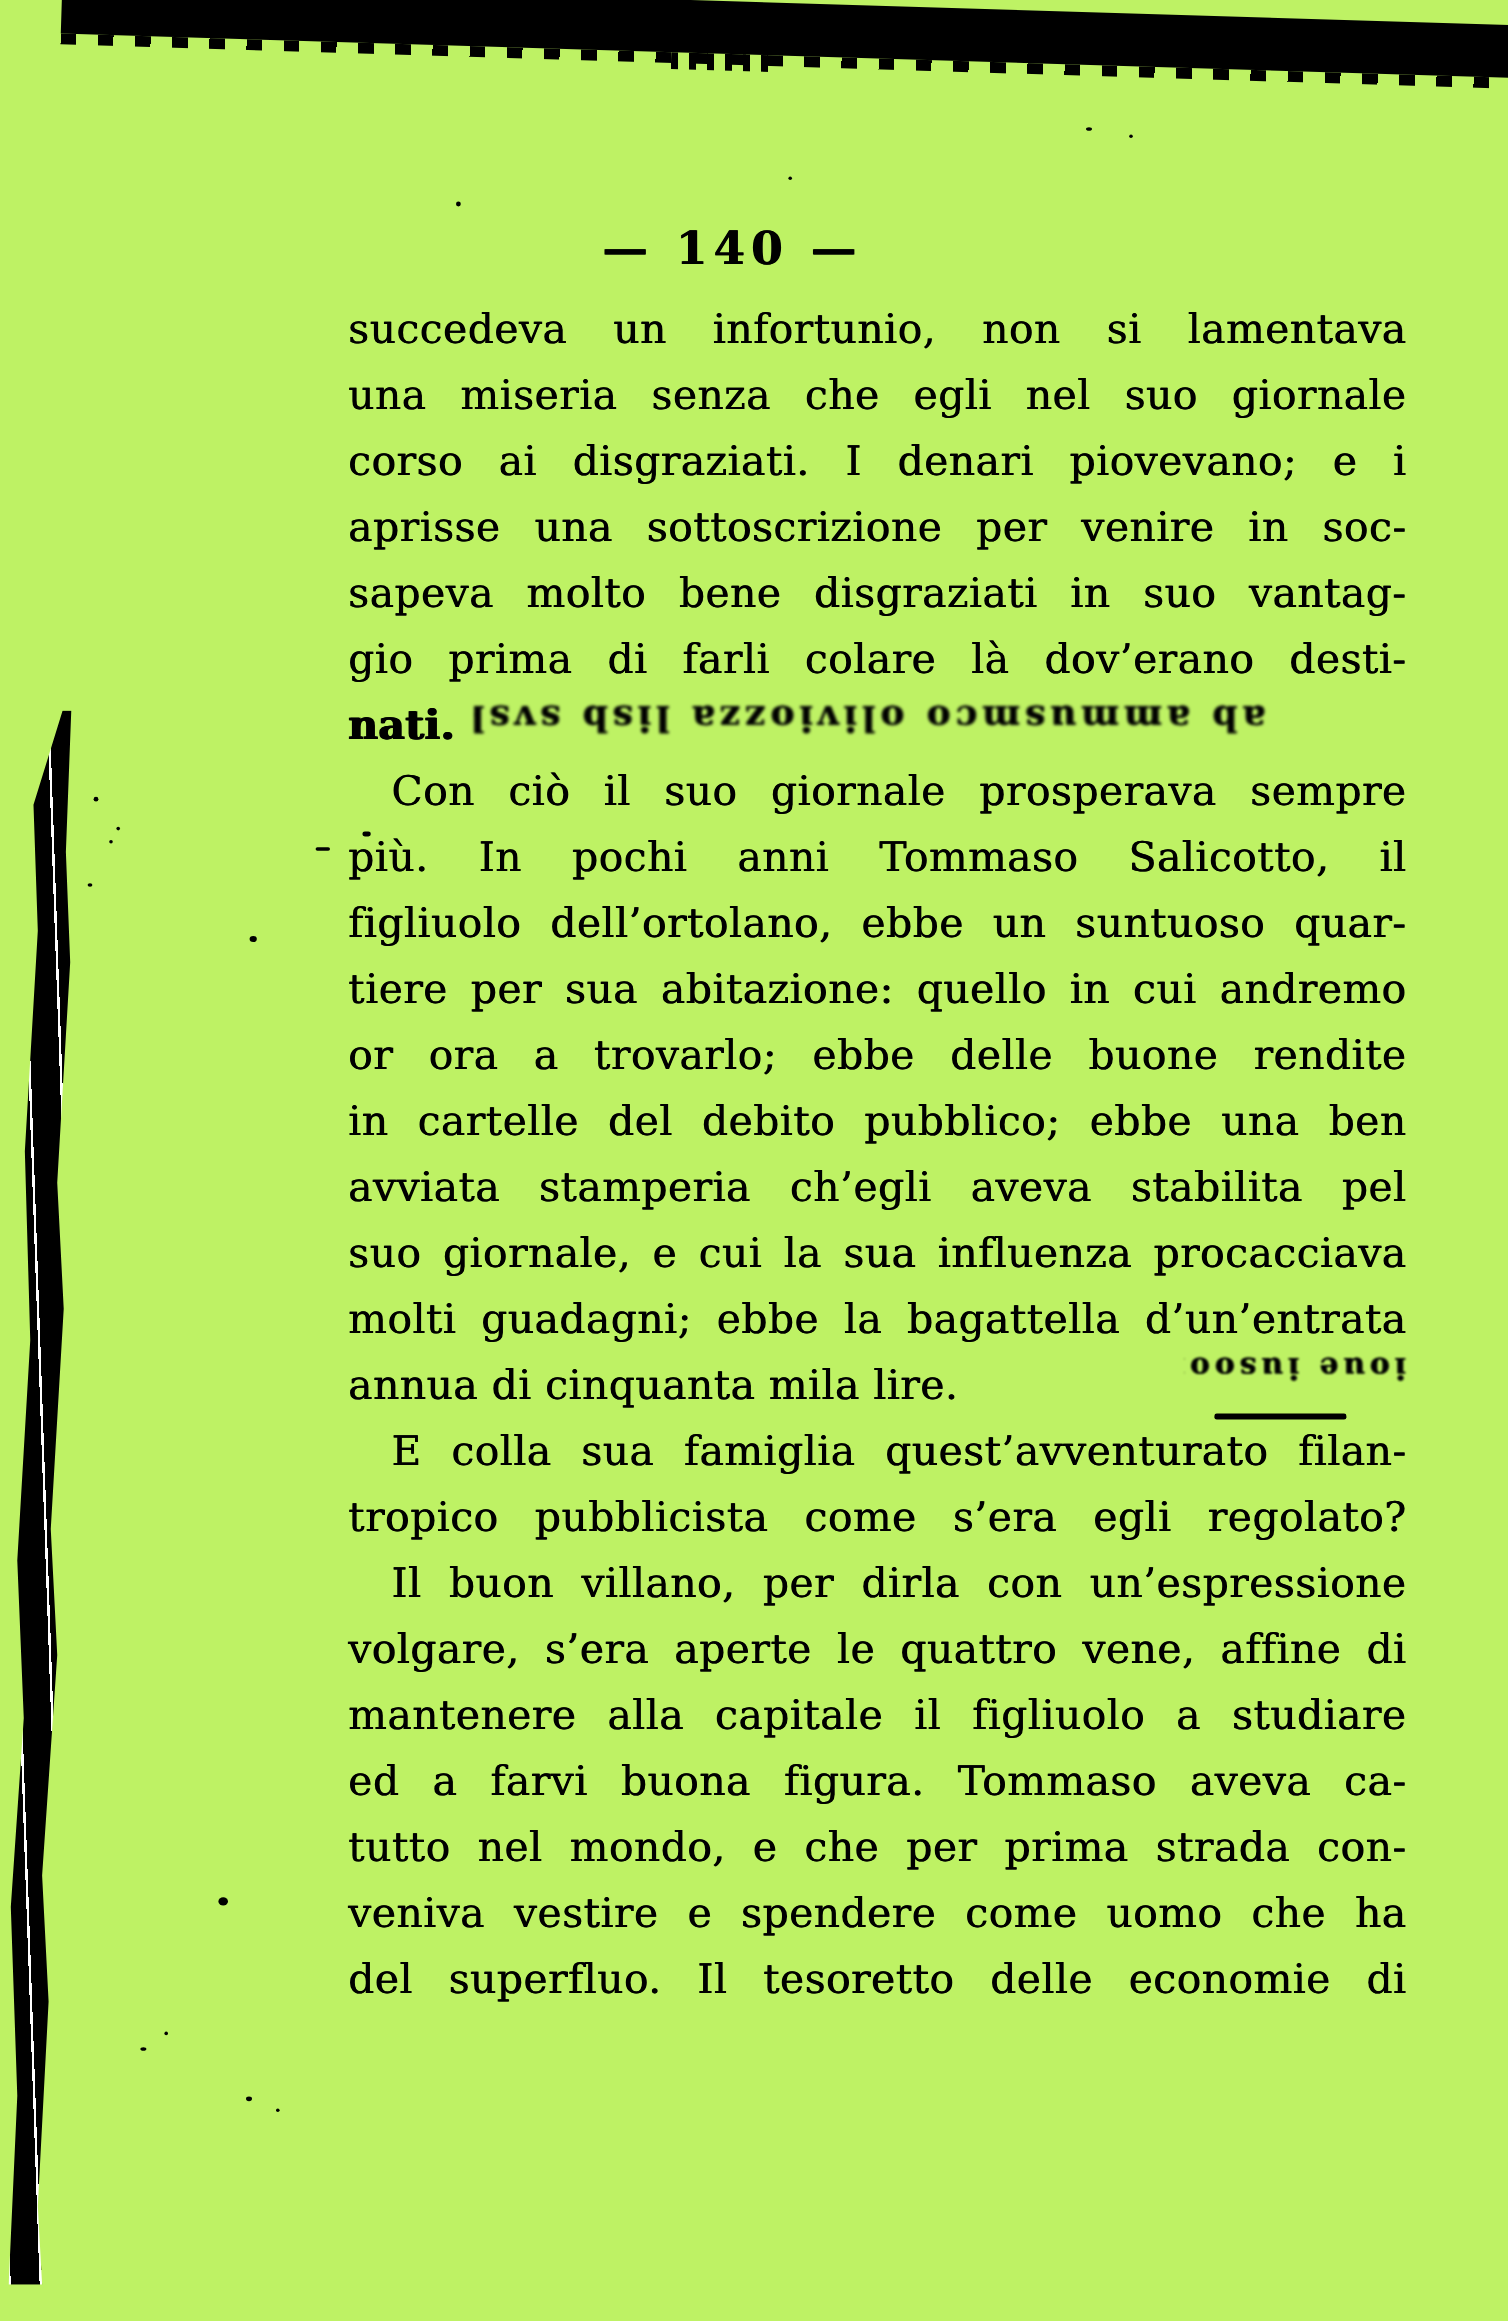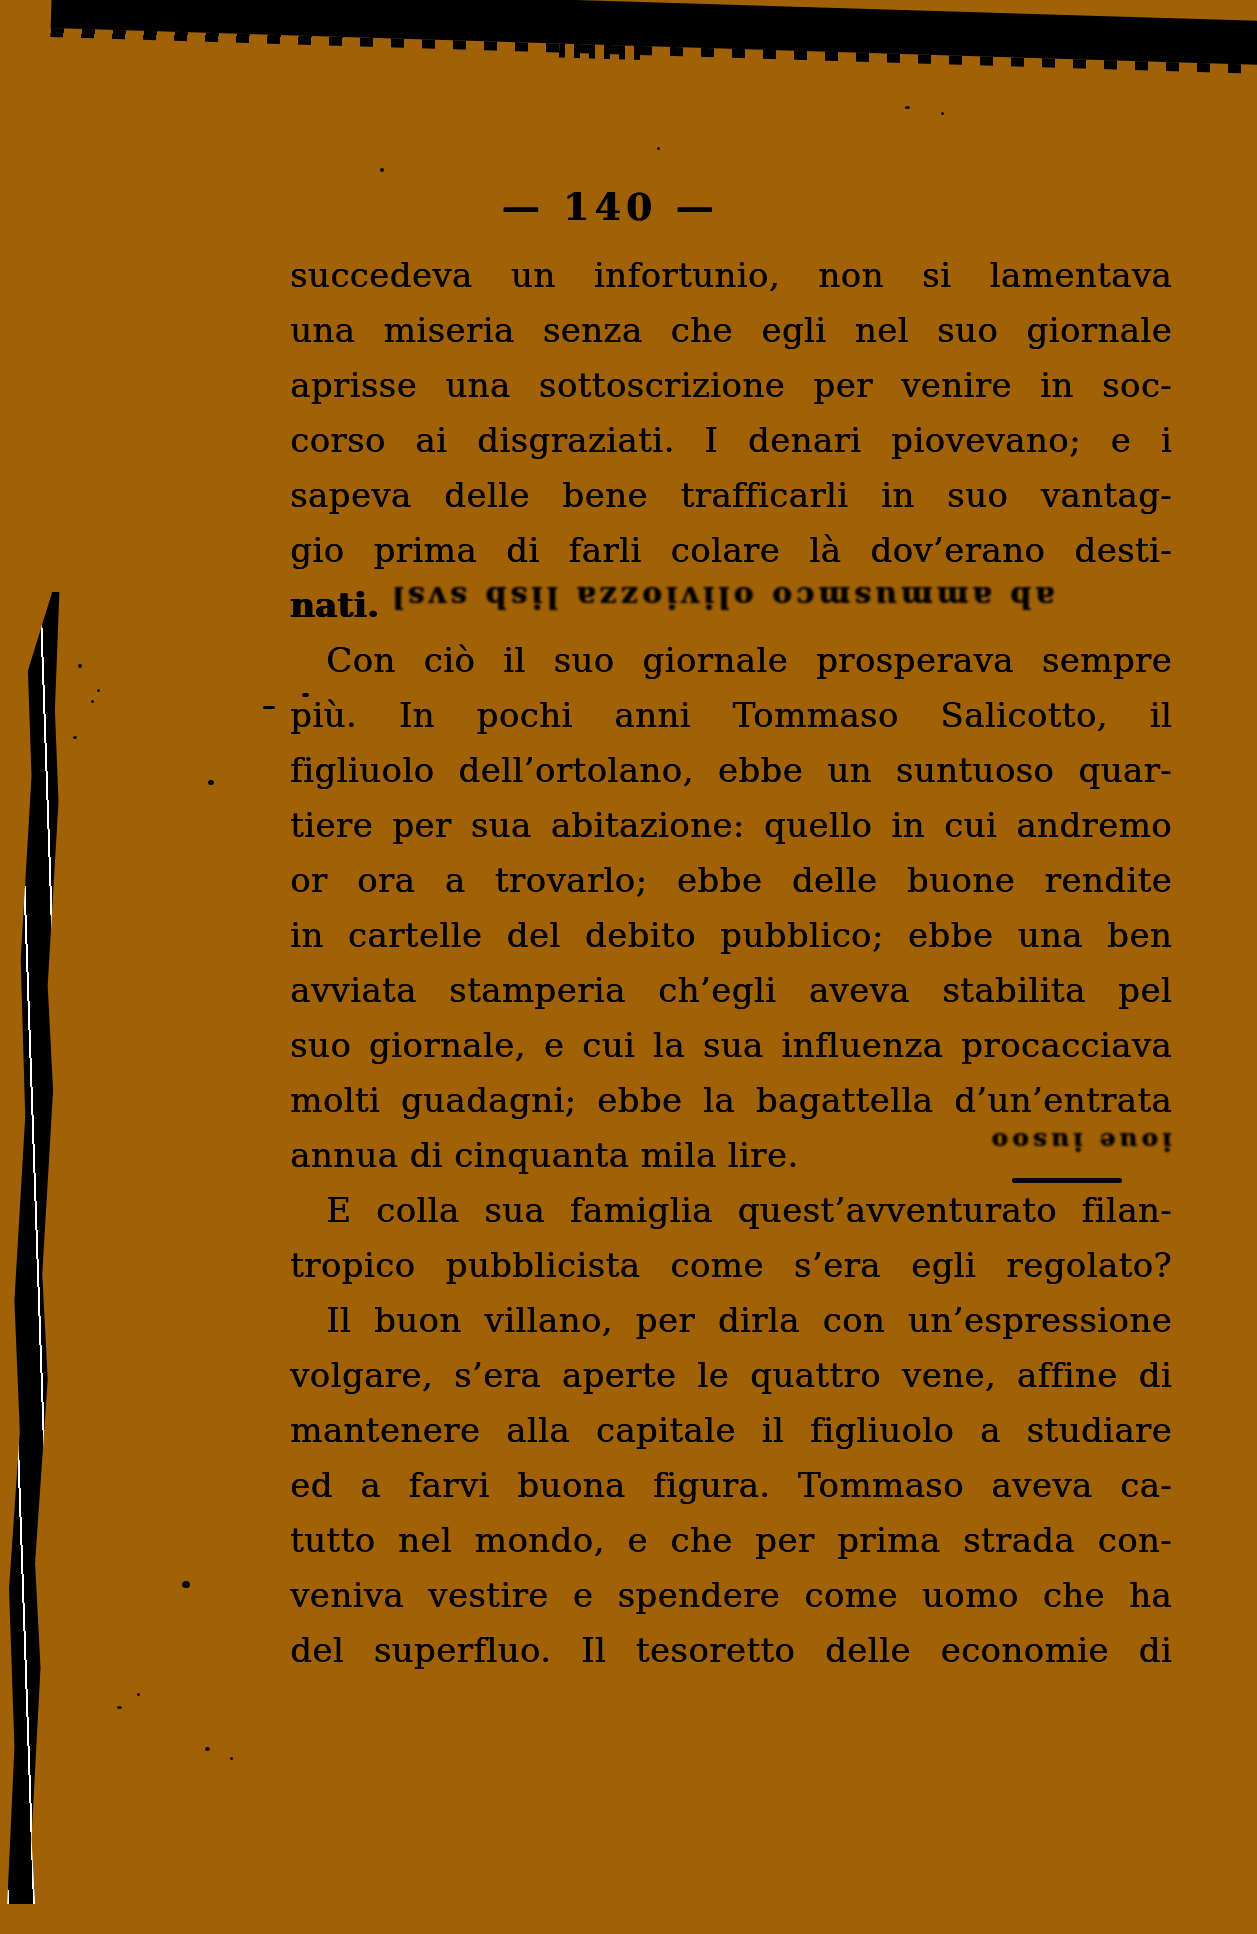--- a/index.html
+++ b/index.html
@@ -1,19 +1,19 @@
 <!DOCTYPE html>
 <html><head>
 <meta charset="utf-8">
 <style>
   html,body{margin:0;padding:0;background:#888;}
   .page{
     position:relative;
     width:1257px;height:1934px;
-    background:#a16207;
+    background:#bef264;
     color:#000;
     overflow:hidden;
     font-family:"DejaVu Serif","Liberation Serif",serif;
   }
   
   .topband{
     position:absolute;left:52px;top:-16px;width:1340px;height:44px;
     background:#000;
     transform:rotate(1.75deg);
     transform-origin:0 0;
@@ -76,23 +76,23 @@
   <div class="topband"></div>
   <div class="gutter">
     <div class="bar"></div>
   </div>
 
   <div class="pagenum">— 140 —</div>
 
   <div class="textblock">
     <div class="tline">succedeva un infortunio, non si lamentava</div>
     <div class="tline">una miseria senza che egli nel suo giornale</div>
+    <div class="tline">corso ai disgraziati. I denari piovevano; e i</div>
     <div class="tline">aprisse una sottoscrizione per venire in soc-</div>
-    <div class="tline">corso ai disgraziati. I denari piovevano; e i</div>
-    <div class="tline">sapeva delle bene trafficarli in suo vantag-</div>
+    <div class="tline">sapeva molto bene disgraziati in suo vantag-</div>
     <div class="tline">gio prima di farli colare là dov’erano desti-</div>
     <div class="tline flexline">
       <span class="overprint">nati.</span>
       <span class="smudge s1">ab ammusmco oliviozza lisb svske</span>
     </div>
     <div class="tline indent">Con ciò il suo giornale prosperava sempre</div>
     <div class="tline">più. In pochi anni Tommaso Salicotto, il</div>
     <div class="tline">figliuolo dell’ortolano, ebbe un suntuoso quar-</div>
     <div class="tline">tiere per sua abitazione: quello in cui andremo</div>
     <div class="tline">or ora a trovarlo; ebbe delle buone rendite</div>

